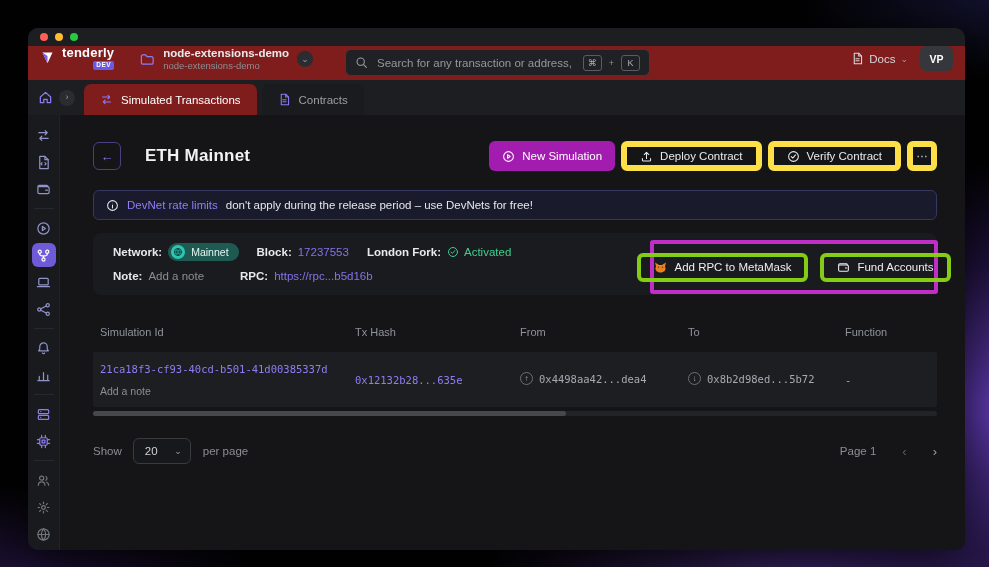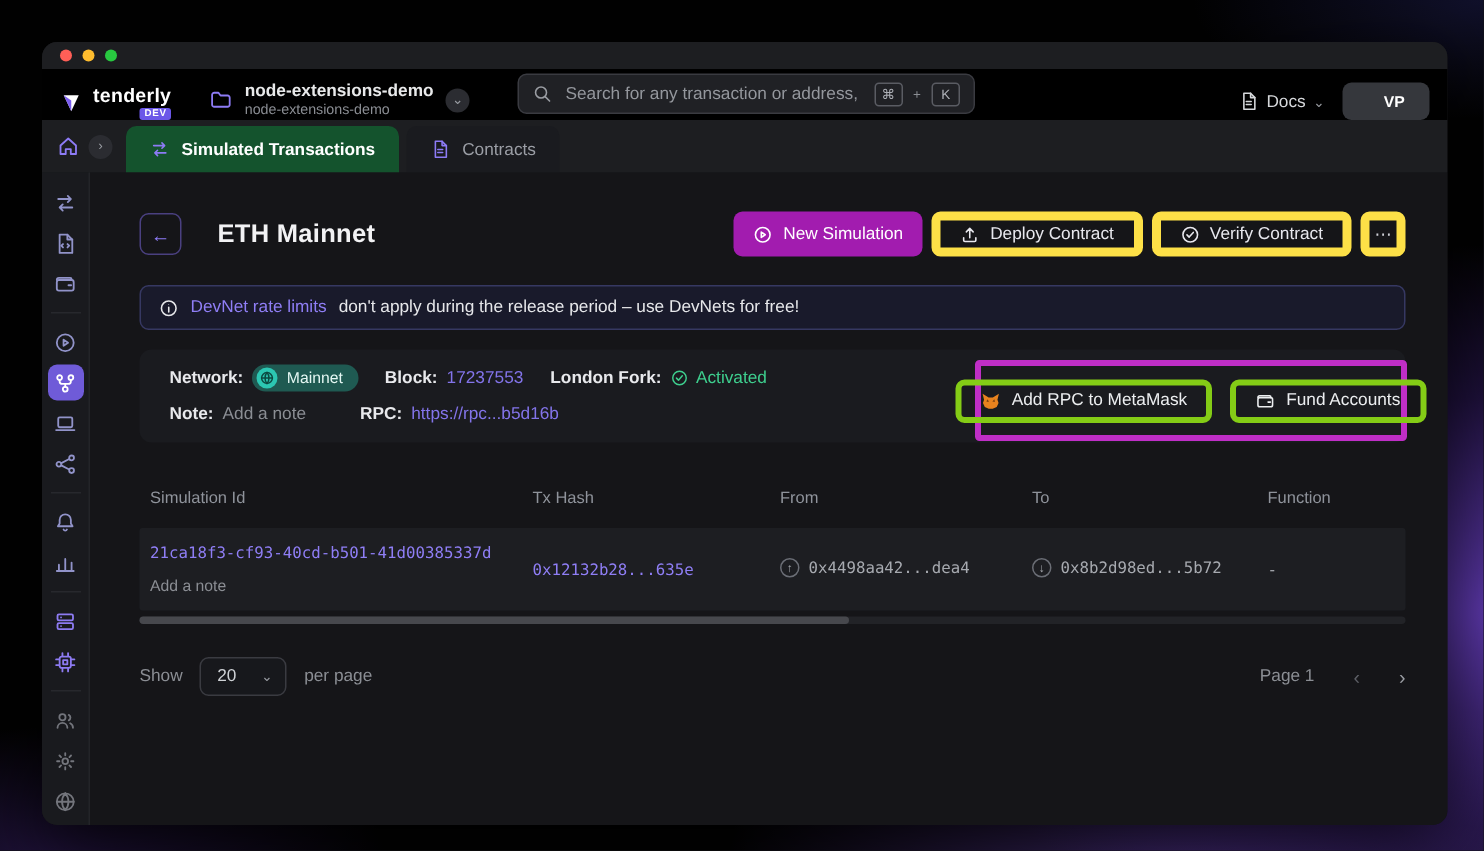--- a/index.html
+++ b/index.html
@@ -14,46 +14,46 @@
       radial-gradient(28% 20% at 100% 0%, rgba(45,45,120,.35) 0%, rgba(0,0,0,0) 70%);
     -webkit-font-smoothing:antialiased;
   }
   .window{position:absolute;left:28px;top:28px;width:937px;height:522px;background:#161619;
     border-radius:10px;overflow:hidden;box-shadow:0 14px 50px rgba(0,0,0,.75);}
   
   .titlebar{height:18px;background:#1d1e21;display:flex;align-items:center;padding-left:12px;gap:7px;}
   .tl{width:8px;height:8px;border-radius:50%;}
   .tl.red{background:#ff5f57}.tl.yel{background:#febc2e}.tl.grn{background:#28c840}
   
-  .appheader{height:34px;background:#000000;display:flex;align-items:flex-end;padding:0 12px;position:relative;}
+  .appheader{height:34px;background:#7f1d1d;display:flex;align-items:flex-start;padding:0 12px;position:relative;}
   .brand{display:flex;align-items:center;gap:7px;}
   .brand-col{display:flex;flex-direction:column;align-items:flex-end;line-height:1;}
   .brand-name{font-size:13px;font-weight:700;color:#fff;letter-spacing:.2px;}
   .brand-badge{margin-top:2px;font-size:6.5px;font-weight:700;color:#fff;background:#6b57e8;border-radius:2px;padding:1px 3px;letter-spacing:.5px;}
   .project{display:flex;align-items:center;gap:8px;margin-left:26px;cursor:pointer;}
   .proj-col{display:flex;flex-direction:column;line-height:1.25;}
   .proj-name{font-size:11.5px;color:#e8e9ea;font-weight:600;}
   .proj-sub{font-size:9.5px;color:#8b8e94;}
   .circle-btn{width:16px;height:16px;border-radius:50%;background:#2b2c31;color:#9a9da3;display:grid;place-items:center;font-size:9px;line-height:1;}
   .search{position:absolute;left:317px;top:3px;width:305px;height:27px;background:#202125;border:1px solid #3a3b41;border-radius:6px;
     display:flex;align-items:center;gap:7px;padding:0 9px;box-sizing:border-box;}
   .search input{flex:1;min-width:0;background:transparent;border:none;outline:none;color:#d7d9dd;font-size:11.5px;font-family:inherit;}
   .search input::placeholder{color:#94979d;}
   .kbd{min-width:13px;height:14px;border:1px solid #5a5c63;border-radius:3px;color:#aeb1b7;font-size:9px;display:grid;place-items:center;padding:0 2px;}
   .kplus{color:#8b8e94;font-size:9px;}
   .hdr-right{margin-left:auto;display:flex;align-items:center;gap:12px;}
   .docs{display:flex;align-items:center;gap:5px;color:#d6d8db;font-size:11.5px;cursor:pointer;}
   .chev{color:#9a9da3;font-size:9px;}
-  .avatar{width:47px;height:25px;border-radius:6px;background:#35373c;color:#fff;font-size:10.5px;font-weight:700;display:grid;place-items:center;padding-left:11px;}
+  .avatar{width:33px;height:25px;border-radius:6px;background:#35373c;color:#fff;font-size:10.5px;font-weight:700;display:grid;place-items:center;}
   
   .tabstrip{height:35px;background:#1d1e21;display:flex;align-items:flex-end;padding-left:8px;}
   .strip-lead{display:flex;align-items:center;gap:5px;align-self:center;margin-right:9px;}
   .home-btn{color:#8d7bf5;display:grid;place-items:center;width:18px;height:18px;}
   .tab{height:31px;display:flex;align-items:center;gap:8px;padding:0 16px;border-radius:7px 7px 0 0;font-size:11.5px;cursor:pointer;}
-  .tab.active{background:#14532d;color:#fff;font-weight:700;}
+  .tab.active{background:#7f1d1d;color:#fff;font-weight:400;}
   .tab.idle{background:#1a1b1f;color:#9b9ea5;margin-left:5px;}
   
   .wbody{display:flex;height:435px;}
   .sidebar{width:32px;background:#191a1e;border-right:1px solid #232428;display:flex;flex-direction:column;align-items:center;padding-top:8px;box-sizing:border-box;}
   .sb-btn{width:24px;height:24px;margin-bottom:3px;border-radius:6px;display:grid;place-items:center;color:#9193c9;cursor:pointer;}
   .sb-btn.bright{color:#8d7bf2;}
   .sb-btn.dim{color:#73757c;}
   .sb-btn.active{background:#6f5bd8;color:#fff;}
   .sb-div{width:20px;height:1px;background:#27282d;margin:4px 0 7px 0;}
   .main{position:relative;flex:1;background:#151518;}

